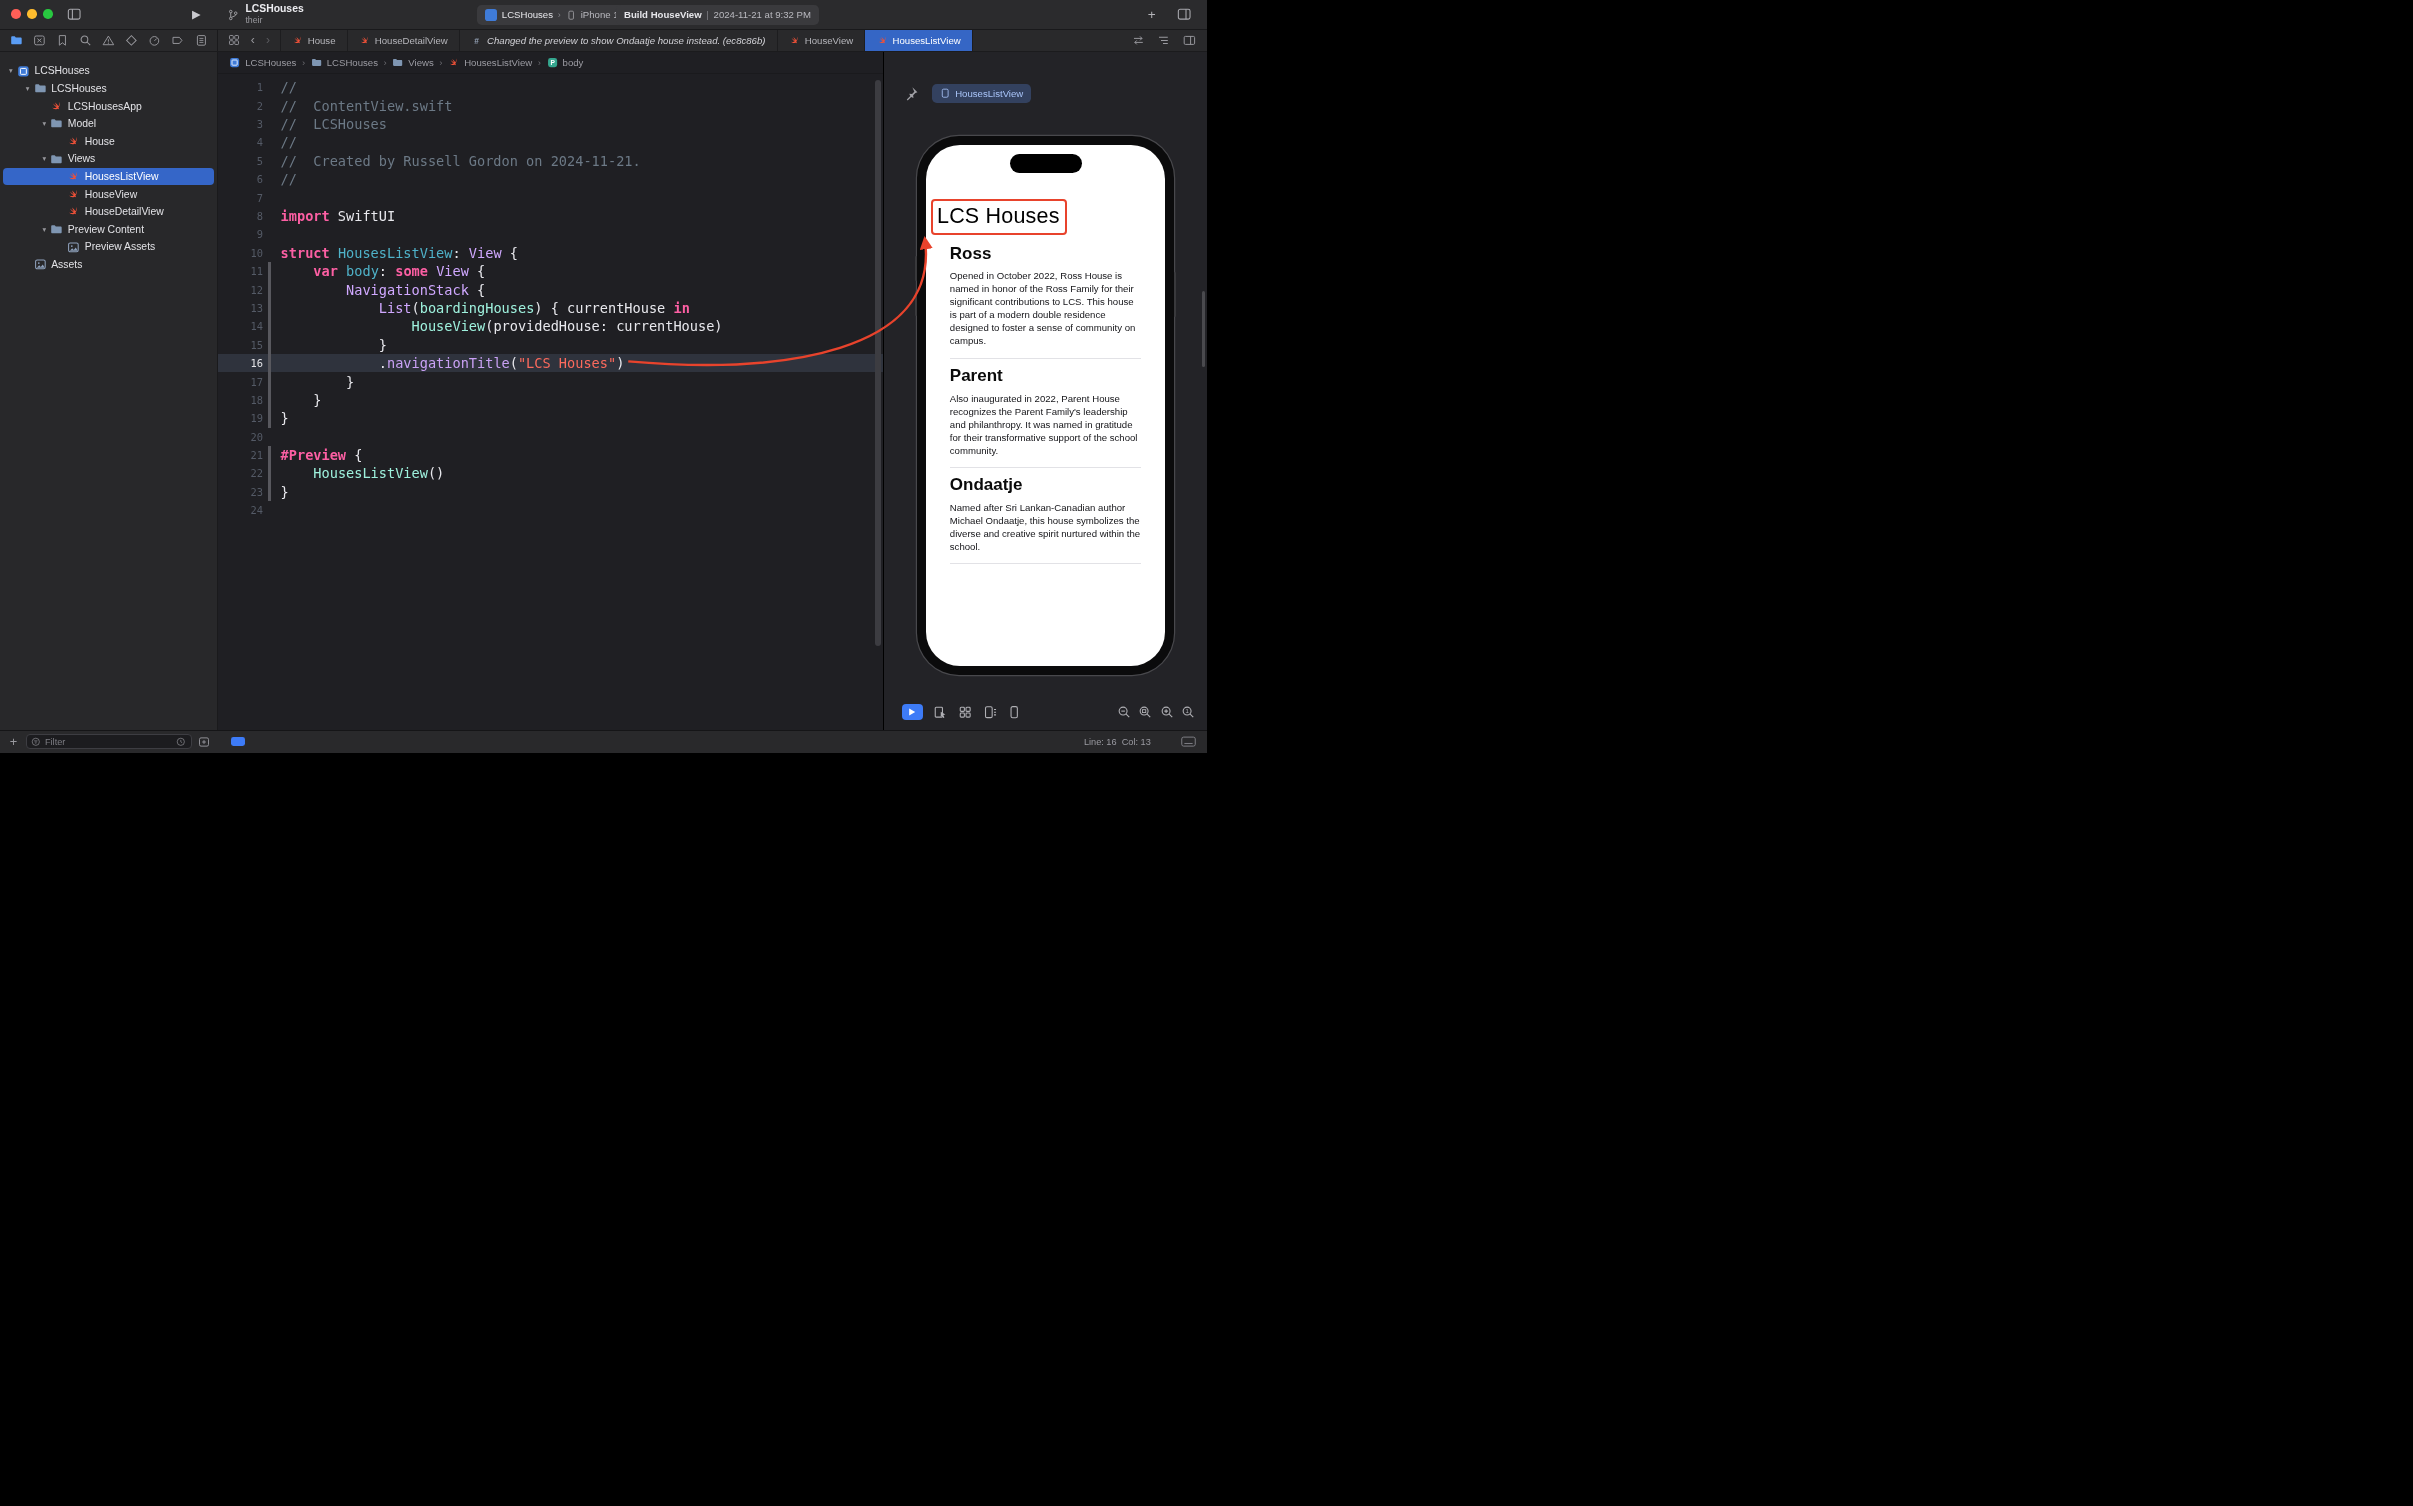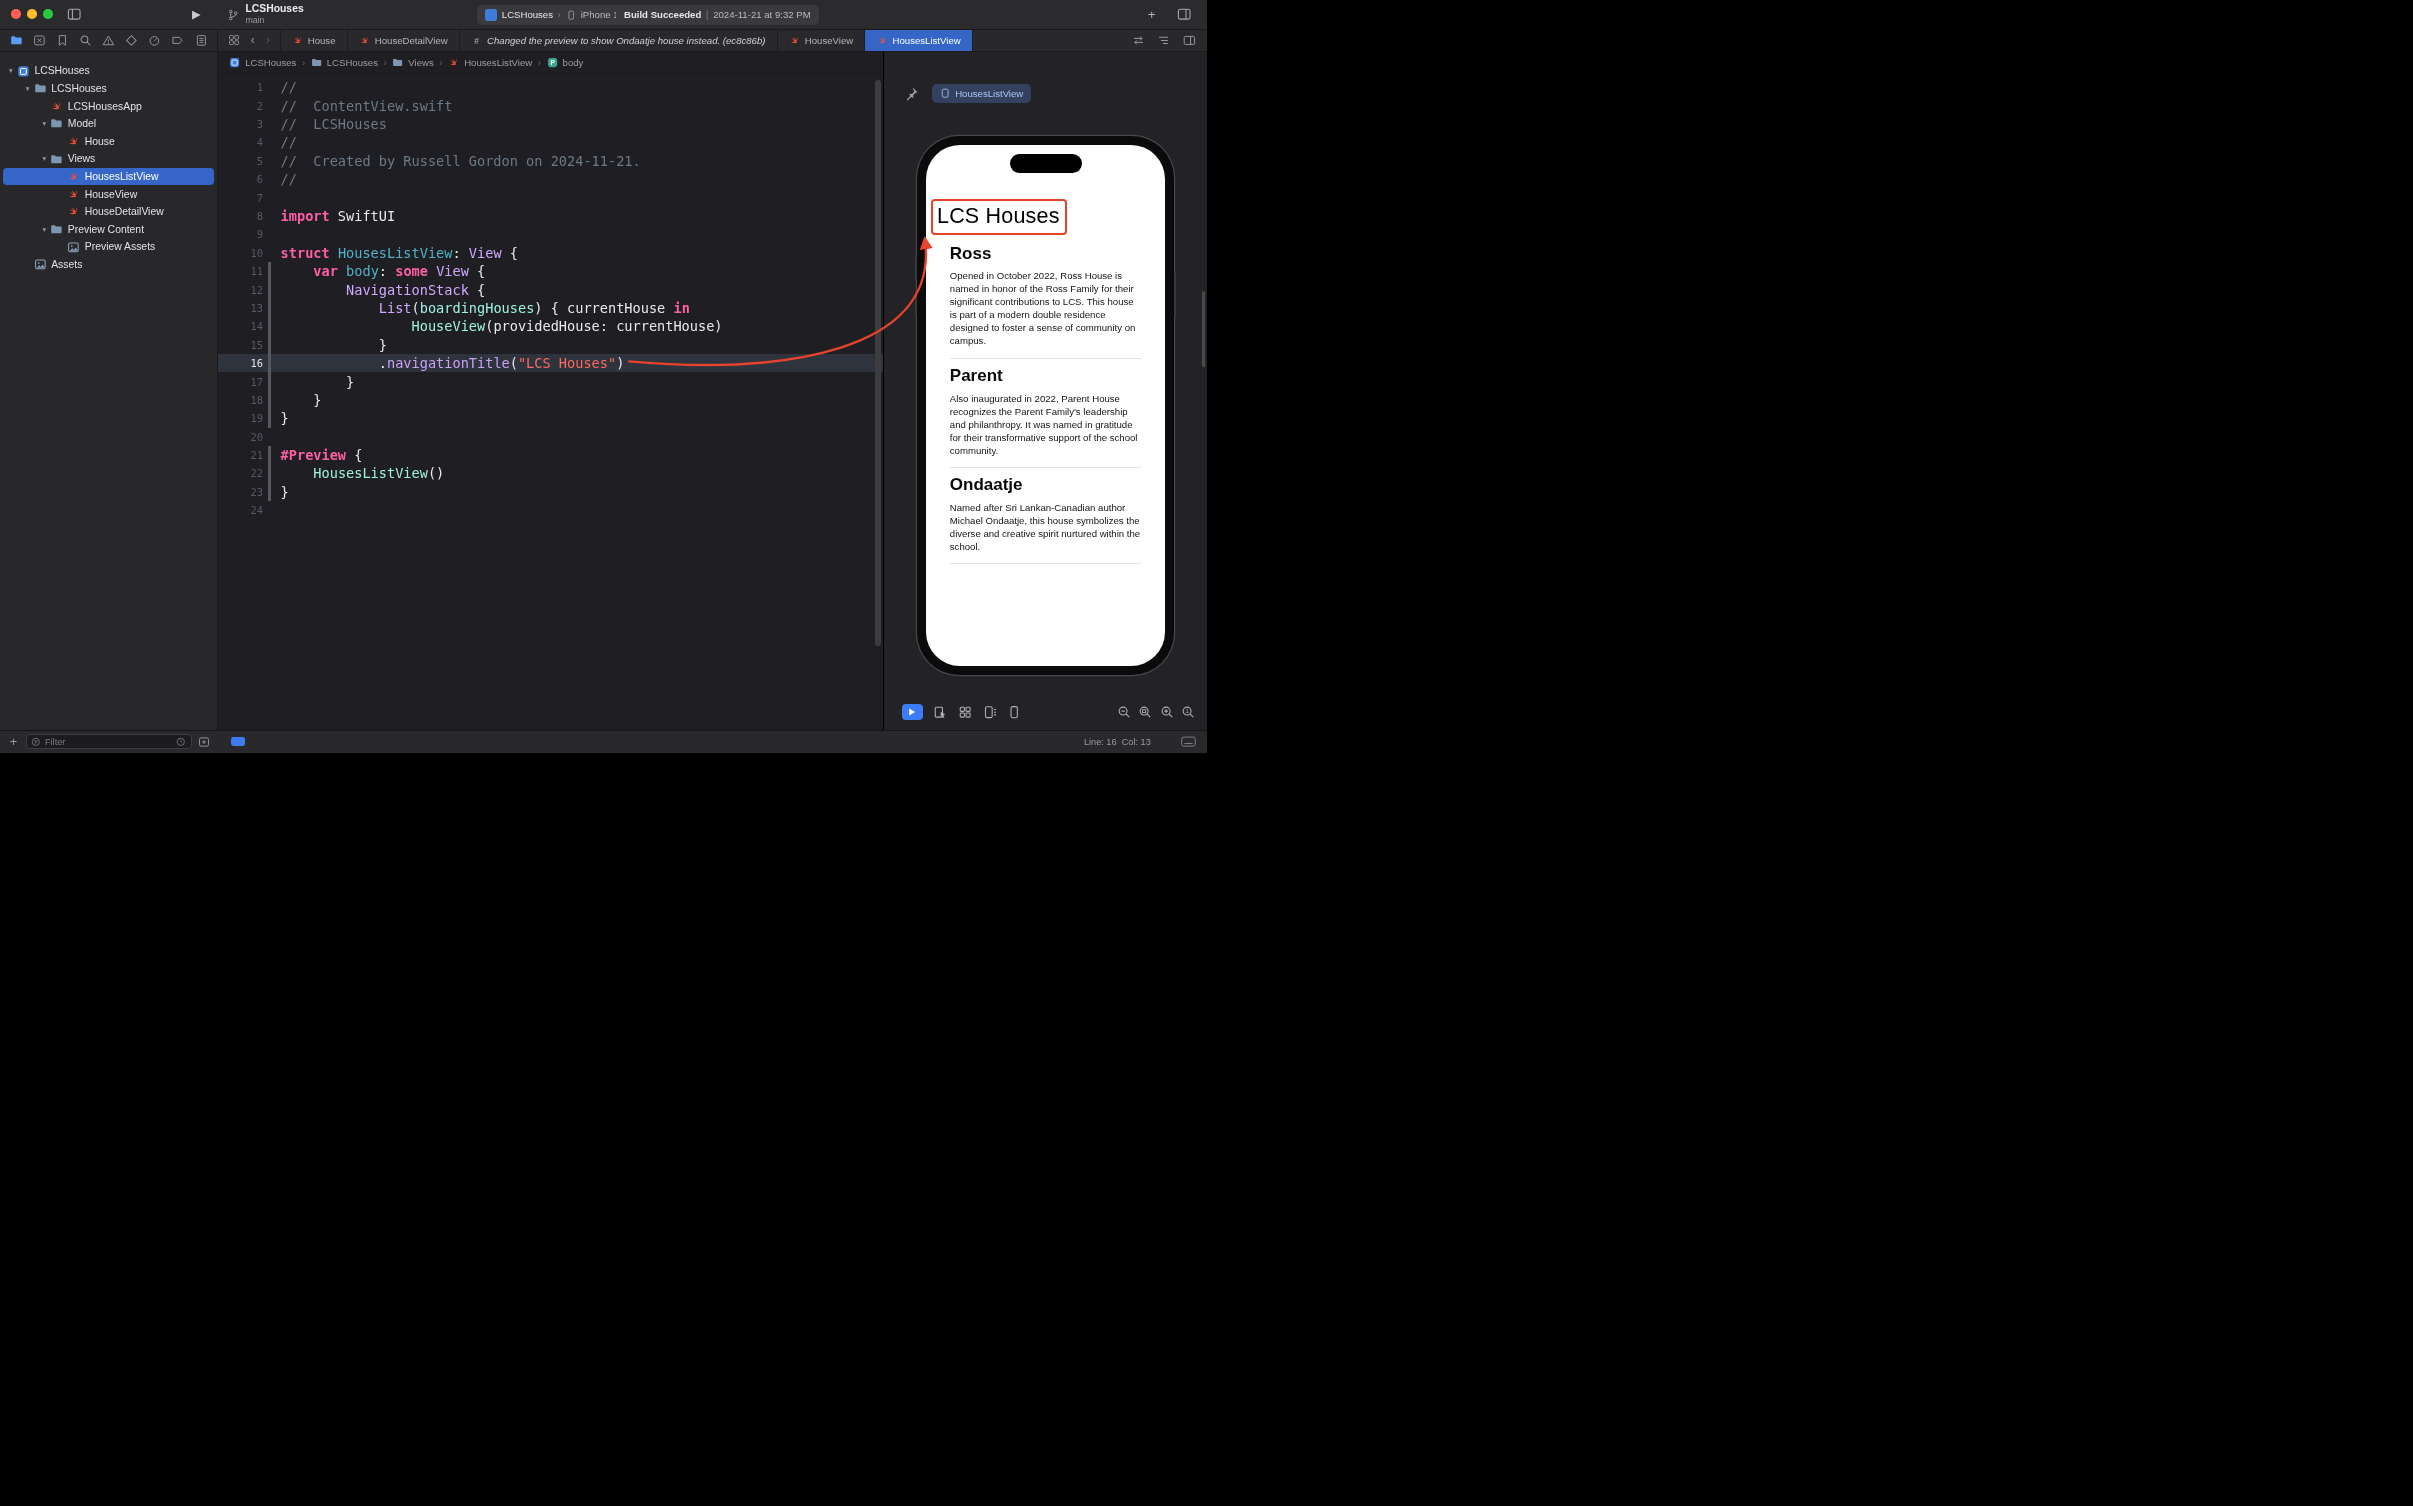--- a/index.html
+++ b/index.html
@@ -168,41 +168,41 @@
       <span class="tb-icon" style="width:12px;height:12px">
         <svg viewBox="0 0 16 16">
             <circle cx="5" cy="3.4" r="1.7" fill="none" stroke="currentColor" stroke-width="1.2"></circle>
             <circle cx="5" cy="12.6" r="1.7" fill="none" stroke="currentColor" stroke-width="1.2"></circle>
             <circle cx="11.6" cy="5.6" r="1.7" fill="none" stroke="currentColor" stroke-width="1.2"></circle>
             <path d="M5 5.1v5.8M11.6 7.3c0 2.6-3.4 2.3-5.3 3.7" fill="none" stroke="currentColor" stroke-width="1.2"></path>
           </svg>
       </span>
       <span class="branch-text">
         <span class="branch-proj">LCSHouses</span>
-        <span class="branch-name">main</span>
+        <span class="branch-name">their</span>
       </span>
     </div>
 
     <div class="abs" style="left:477px">
       <div class="pill">
         <span class="appicon"></span>
         <span>LCSHouses</span>
         <span class="sep-chev">›</span>
         <span class="tb-icon" style="width:10.4px;height:10.4px">
           <svg viewBox="0 0 16 16">
               <rect x="4.5" y="1.8" width="7" height="12.4" rx="1.8" fill="none" stroke="currentColor" stroke-width="1.2"></rect>
             </svg>
         </span>
         <span class="dim">iPhone 16 Pro</span>
       </div>
     </div>
 
     <div class="abs" style="left:616px">
       <div class="pill">
-        <span style="font-weight:bold">Build Succeeded</span>
+        <span style="font-weight:bold">Build HouseView</span>
         <span class="sep-chev">|</span>
         <span class="dim">2024-11-21 at 9:32 PM</span>
       </div>
     </div>
 
     <div class="tb-right">
       <span class="plus-glyph">+</span>
       <span class="tb-icon">
         <svg viewBox="0 0 16 16">
             <rect x="1.5" y="2.5" width="13" height="11" rx="2" fill="none" stroke="currentColor" stroke-width="1.2"></rect>

